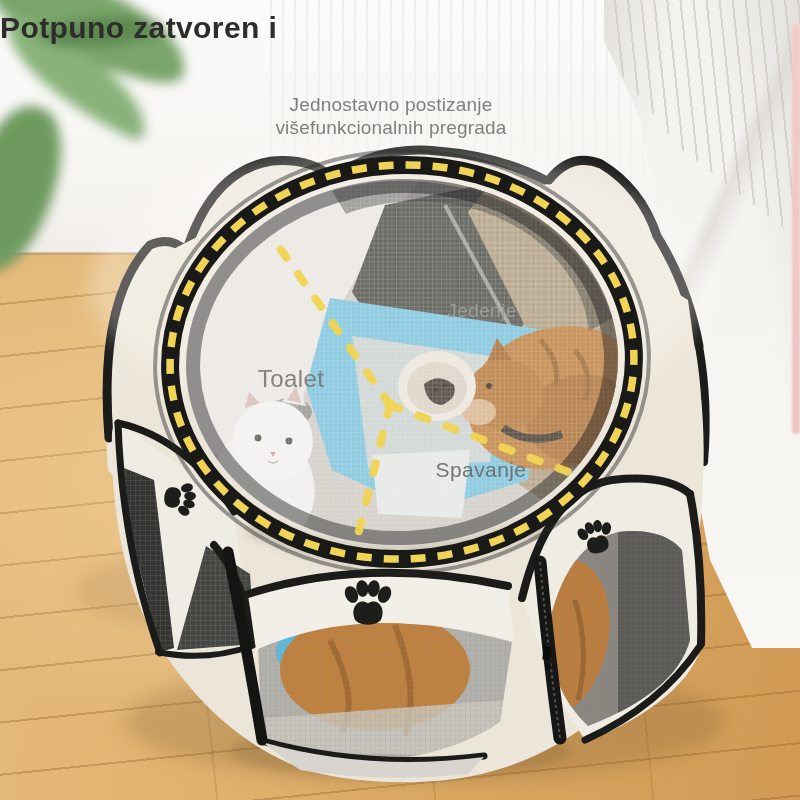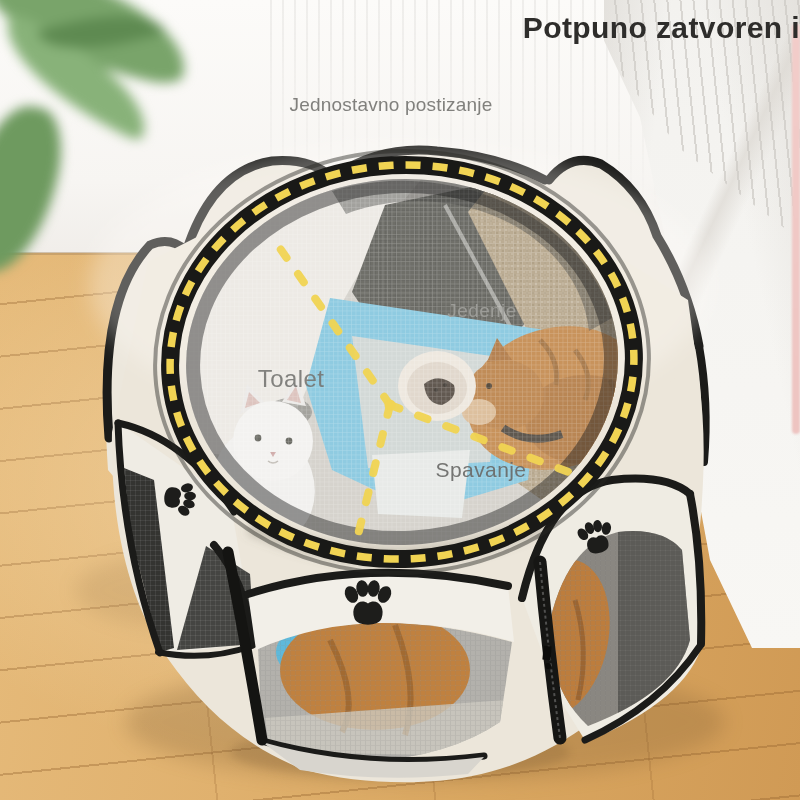--- a/index.html
+++ b/index.html
@@ -44,21 +44,21 @@
   .curtain-pleats{position:absolute;left:600px;top:0;width:200px;height:240px;
         background:repeating-linear-gradient(84deg,rgba(203,200,195,0.8) 0 2px,rgba(0,0,0,0) 2px 13px);
         clip-path:polygon(2% 0,100% 0,100% 100%,40% 62%,6% 26%);opacity:.85;}
   .pink-strip{position:absolute;left:792px;top:24px;width:8px;height:410px;
         background:linear-gradient(180deg,#f3cdca,#eec4c1);filter:blur(1.2px);border-radius:4px;}
 
   
   .tent{position:absolute;left:0;top:0;width:800px;height:800px;}
 
   
-  .title{position:absolute;left:0;top:12px;width:800px;text-align:right;
+  .title{position:absolute;left:0;top:12px;width:800px;text-align:left;
          font-size:30px;line-height:31px;font-weight:700;color:#2e2d2b;letter-spacing:.4px;}
   .subtitle{position:absolute;left:0;top:93px;width:782px;text-align:center;
          font-size:19px;line-height:23px;font-weight:400;color:#81807d;letter-spacing:.2px;}
   .zone-label{position:absolute;transform:translate(-50%,-50%);white-space:nowrap;
          font-weight:400;letter-spacing:.4px;}
   .zl-eat{left:482px;top:311px;font-size:19px;color:rgba(158,158,154,0.95);text-align:center;}
   .zl-toilet{left:291px;top:379px;font-size:24px;color:rgba(118,118,114,0.9);}
   .zl-sleep{left:433px;top:470px;font-size:21px;color:rgba(106,106,104,0.92);margin-left:48px;}
 </style>
 </head>
@@ -274,19 +274,20 @@
       <ellipse cx="402" cy="362" rx="232" ry="197" fill="none" stroke="#191917" stroke-width="18" transform="rotate(-3 402 362)"></ellipse>
       <ellipse cx="402" cy="362" rx="232" ry="197" fill="none" stroke="#f1d453" stroke-width="7.5" stroke-dasharray="15 12" transform="rotate(-3 402 362)"></ellipse>
     </g>
   </svg>
 
   <div class="title">
     <div>Potpuno zatvoren i</div>
   </div>
   <div class="subtitle">
     <div>Jednostavno postizanje</div>
+    <div>višefunkcionalnih pregrada</div>
   </div>
 
   <div class="zone-label zl-eat">Jedenje</div>
   <div class="zone-label zl-toilet">Toalet</div>
   <div class="zone-label zl-sleep">Spavanje</div>
 
 </div>
 
 </body></html>

